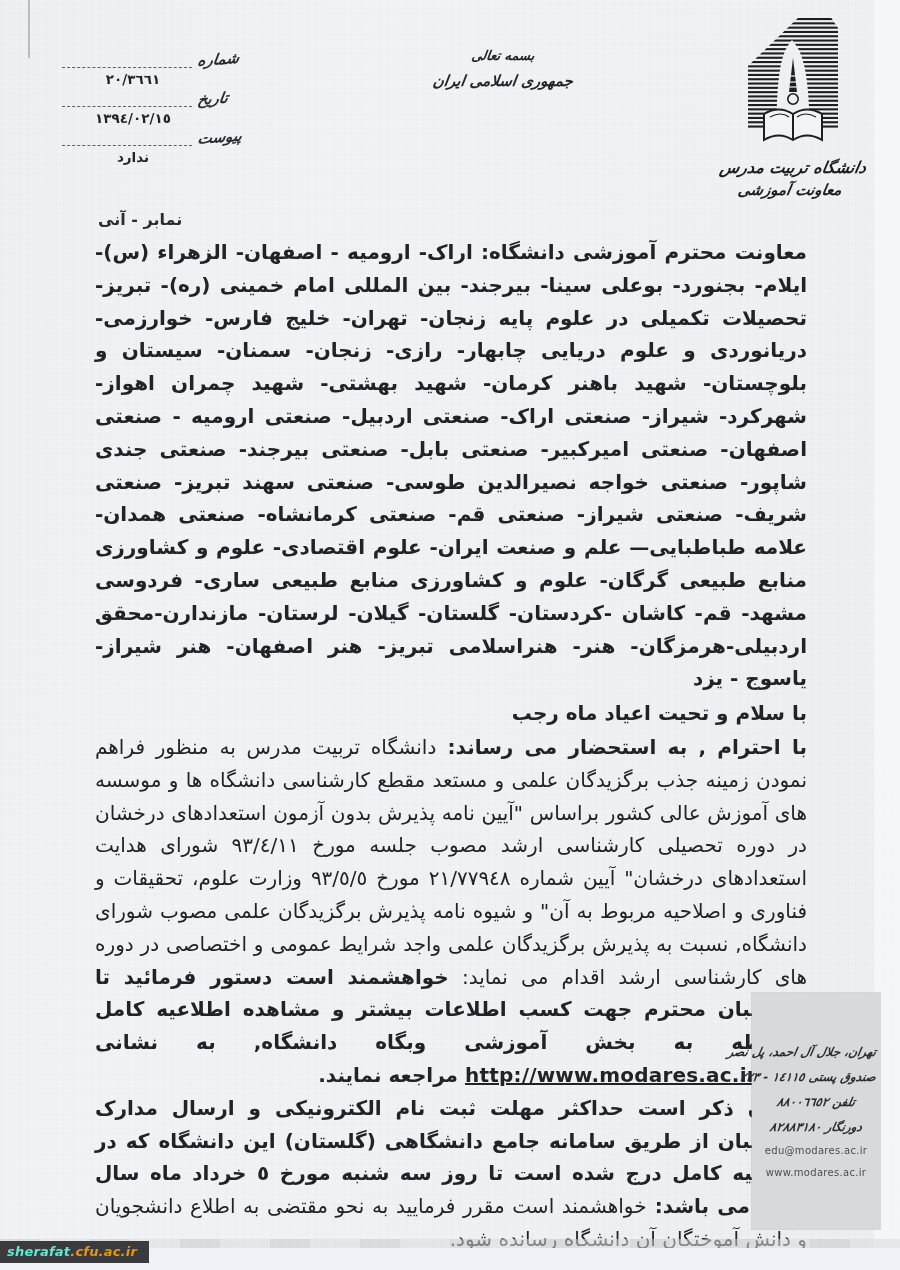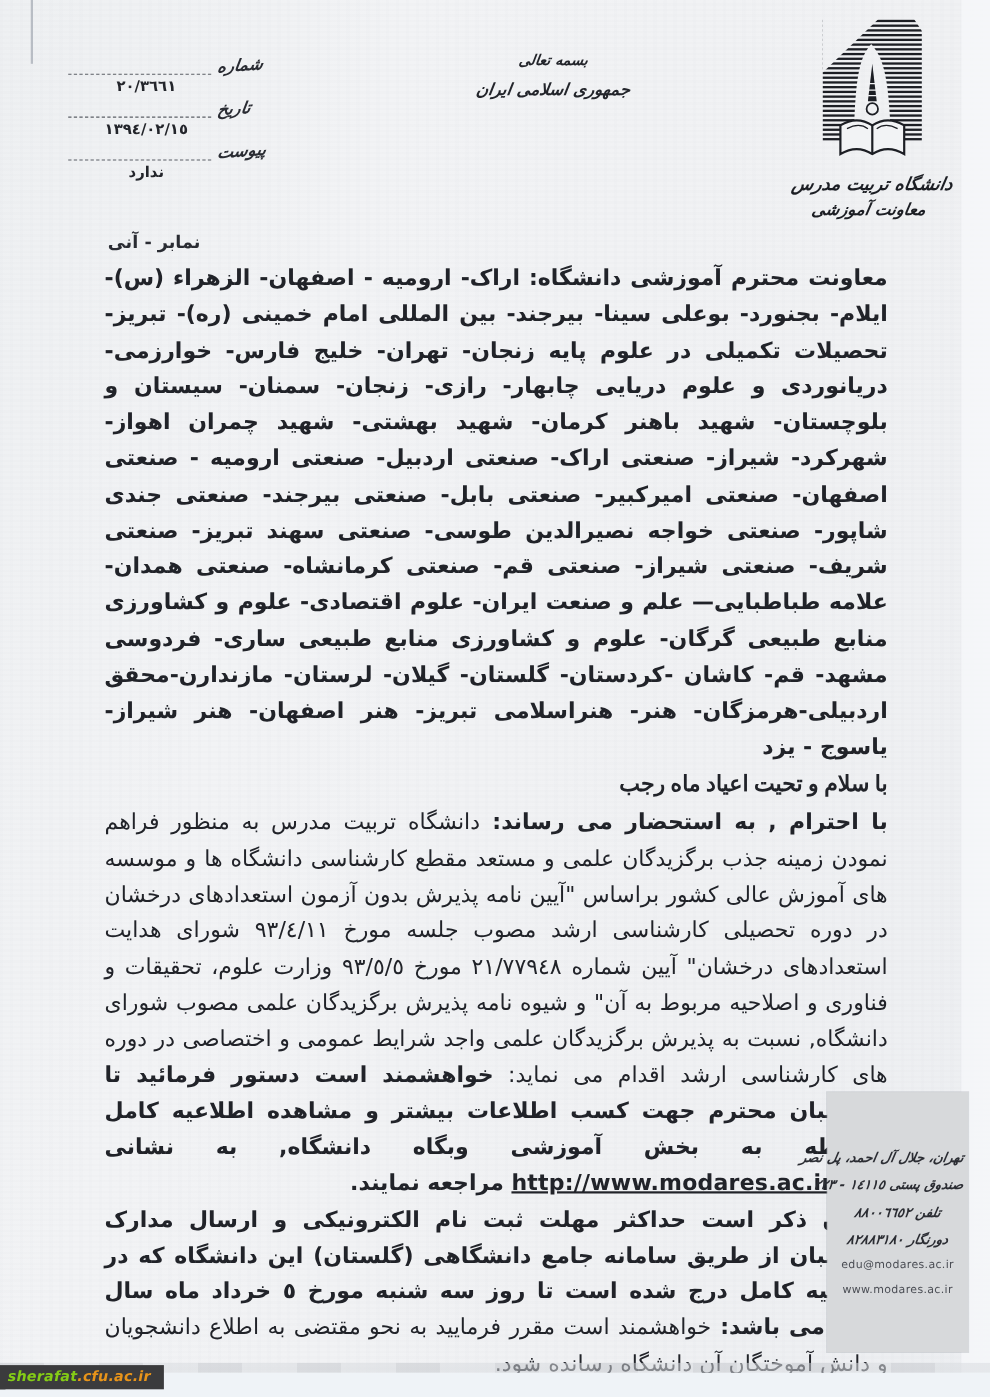--- a/index.html
+++ b/index.html
@@ -36,21 +36,21 @@
   .logo-dept{font-size:15px;font-weight:700;font-style:italic;transform:skewX(-10deg);margin-top:4px;white-space:nowrap;}
 
   
   .fax-note{position:absolute;left:98px;top:210px;font-size:16px;font-weight:700;direction:rtl;color:#2a2c33;}
 
   
   .letter-body{position:absolute;left:95px;top:236px;width:712px;direction:rtl;
     font-size:20px;line-height:32.8px;text-align:justify;color:#212329;}
   .para{margin:0;}
   .para.recipients{font-weight:700;}
-  .para.salutation{font-weight:700;margin:2px 0 1px;font-family:Liberation Serif, serif;}
+  .para.salutation{font-weight:700;margin:2px 0 1px;}
   .b{font-weight:700;}
   .url{direction:ltr;unicode-bidi:embed;text-decoration:underline;font-weight:700;letter-spacing:.2px;}
 
   
   .sig-block{position:absolute;left:118px;top:1001px;width:220px;text-align:center;direction:rtl;
     font-size:15px;font-weight:700;line-height:23px;color:#23252b;}
   .sig-scribble{position:absolute;left:28px;top:26px;pointer-events:none;}
 
   
   .contact-panel{position:absolute;right:20px;top:993px;width:128px;height:236px;background:#d7d9db;
@@ -59,21 +59,21 @@
   .contact-fa{font-size:12px;font-style:italic;font-weight:700;transform:skewX(-10deg);color:#2b2d33;white-space:nowrap;}
   .contact-en{font-size:10px;color:#4a4d54;direction:ltr;letter-spacing:.3px;}
 
   
   .bottom-smear{position:absolute;left:0;right:0;bottom:22px;height:9px;
     background:repeating-linear-gradient(90deg,#c6c9ce 0 40px,#d9dce0 40px 90px);opacity:.55;}
   .bottom-strip{position:absolute;left:0;right:0;bottom:0;height:22px;background:#eff3f7;}
   .bottom-tick{position:absolute;left:0;bottom:7px;width:5px;height:16px;background:#23242a;}
   .watermark{position:absolute;left:0;bottom:7px;background:#3b3b3d;padding:3px 12px 4px 7px;
     font-size:13px;font-weight:700;font-style:italic;letter-spacing:.2px;}
-  .wm-a{color:#84cc16;}
+  .wm-a{color:#5eead4;}
   .wm-b{color:#e8941a;}
 </style>
 </head>
 <body>
 
 <div class="page">
   <div class="scan-noise"></div>
   <div class="right-strip"></div>
   <div class="corner-mark"></div>
 

